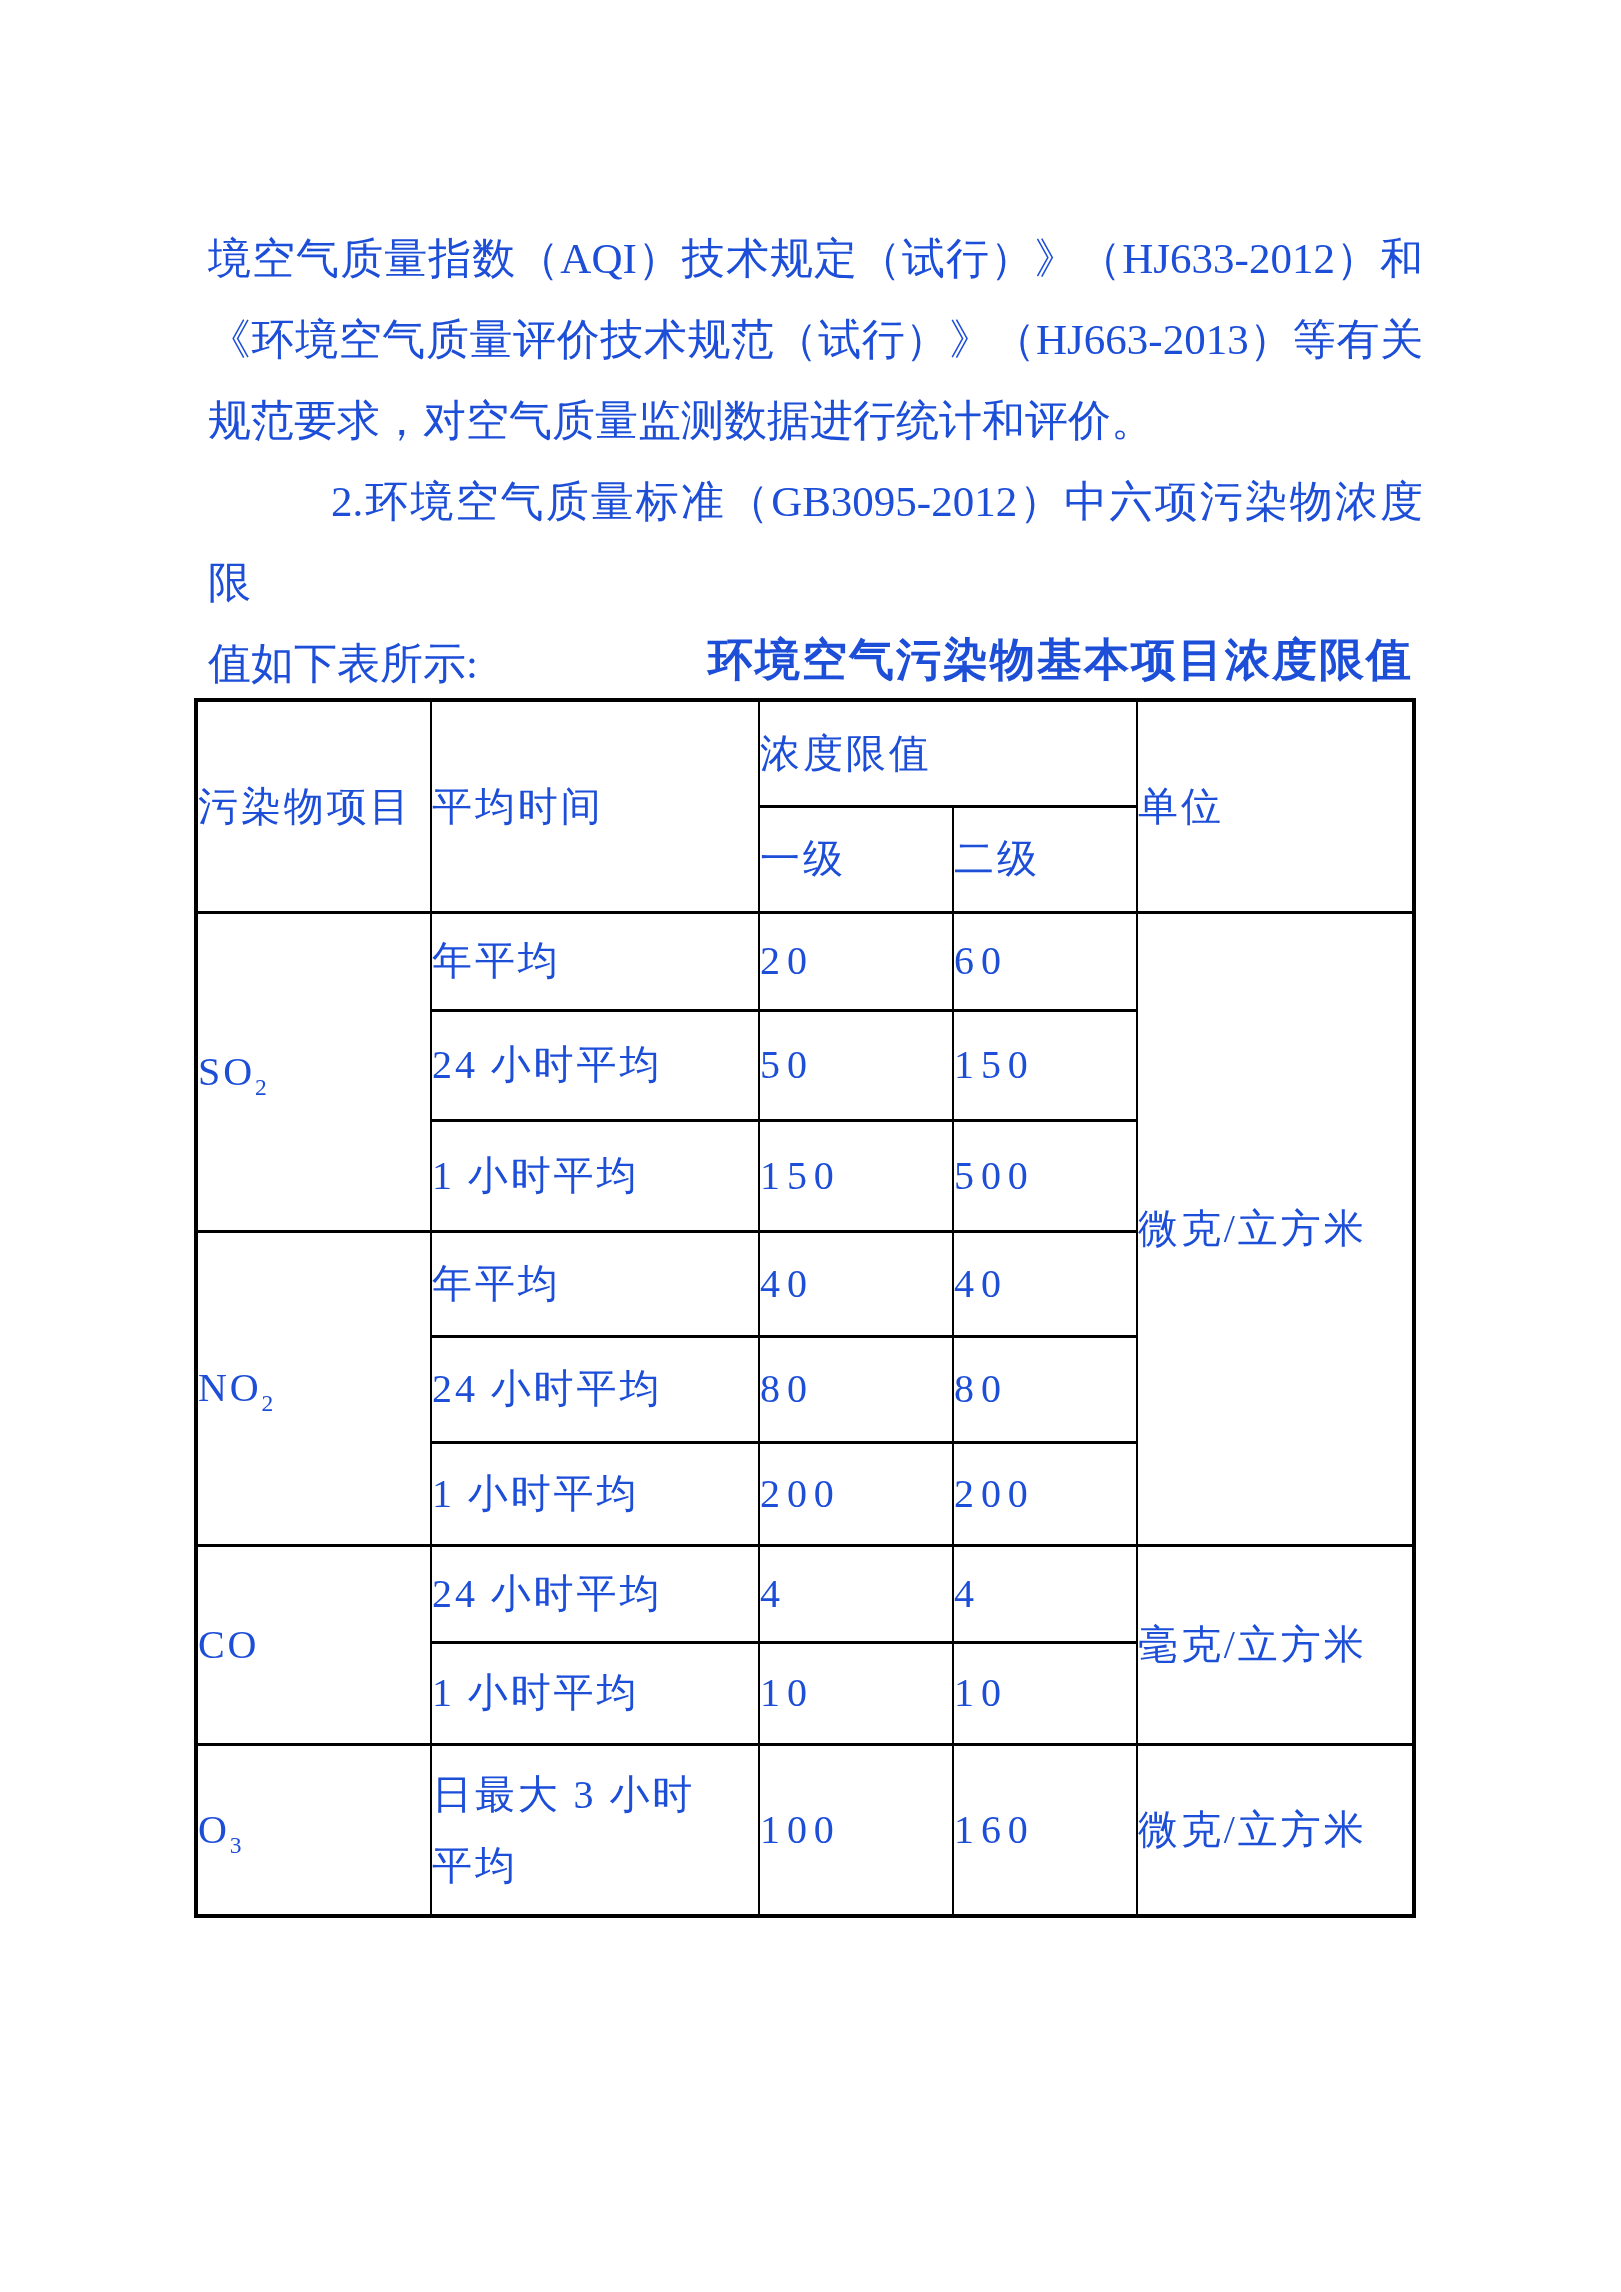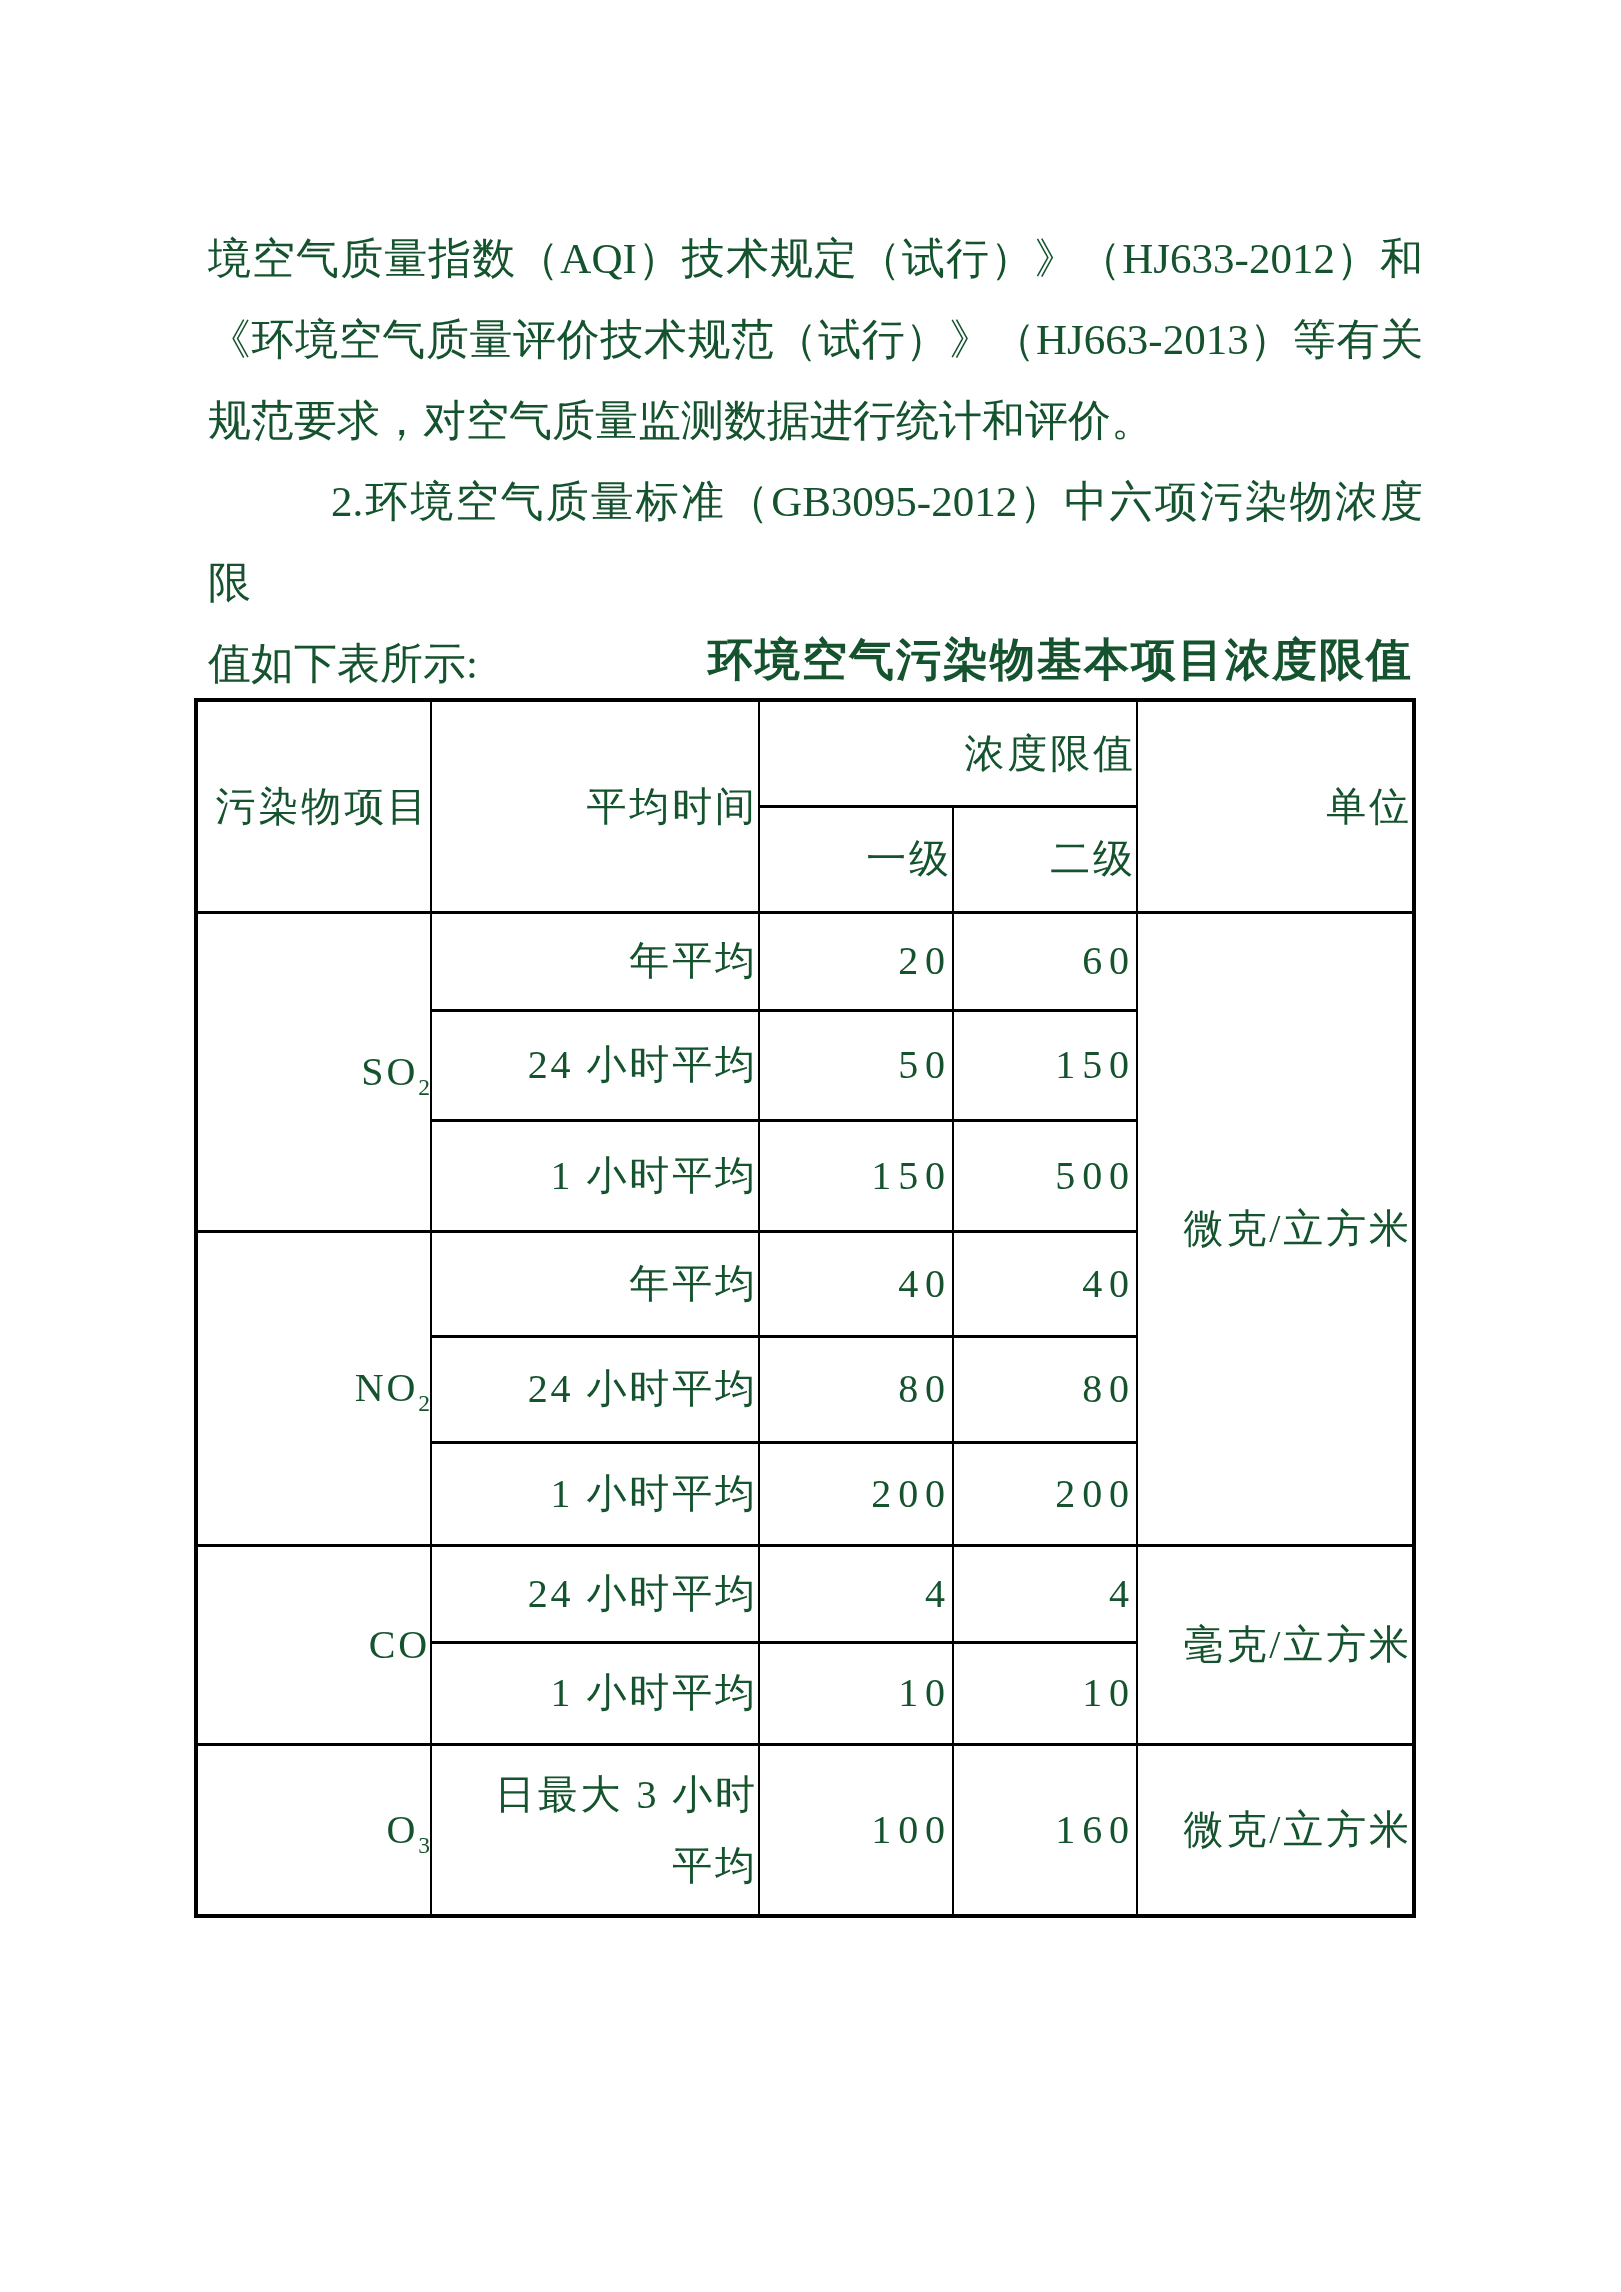--- a/index.html
+++ b/index.html
@@ -5,21 +5,21 @@
   html, body {
     margin: 0;
     padding: 0;
     background: #ffffff;
   }
   .page {
     position: relative;
     width: 1621px;
     height: 2293px;
     background: #ffffff;
-    color: #14532d;
+    color: #1d4ed8;
     font-family: "Liberation Serif", "DejaVu Serif", serif;
     overflow: hidden;
   }
   
   .body-text {
     position: absolute;
     left: 208px;
     top: 218px;
     width: 1215px;
     font-size: 43px;
@@ -58,21 +58,21 @@
   }
   .limits col.c1 { width: 235px; }
   .limits col.c2 { width: 328px; }
   .limits col.c3 { width: 194px; }
   .limits col.c4 { width: 184px; }
   .limits col.c5 { width: 277px; }
   .limits td {
     border: 3.9px solid #000;
     border-left-width: 2.9px;
     border-right-width: 2.9px;
-    text-align: right;
+    text-align: left;
     vertical-align: middle;
     padding: 0;
     letter-spacing: 2.9px;
     line-height: 1.78;
     margin-left: 16px;
   }
   .limits td.num { letter-spacing: 6.9px; }
   .limits tr.r1  { height: 106px; }
   .limits tr.r2  { height: 106px; }
   .limits tr.r3  { height: 98px; }

